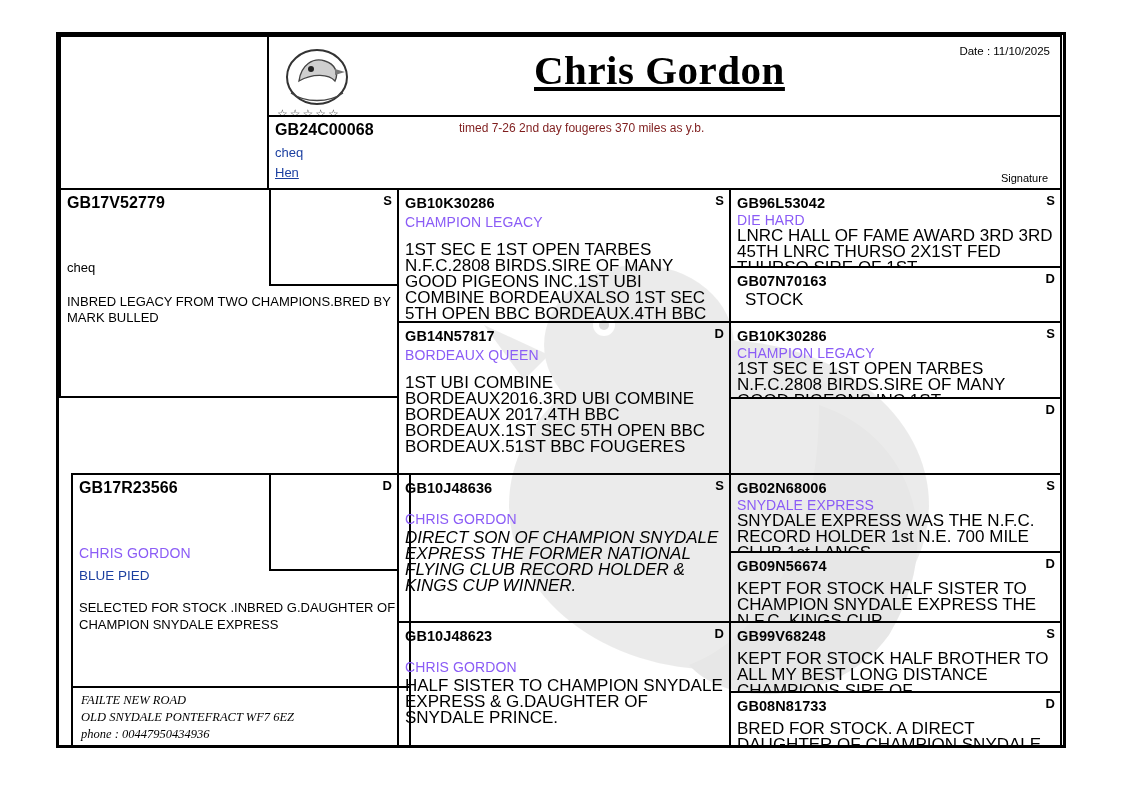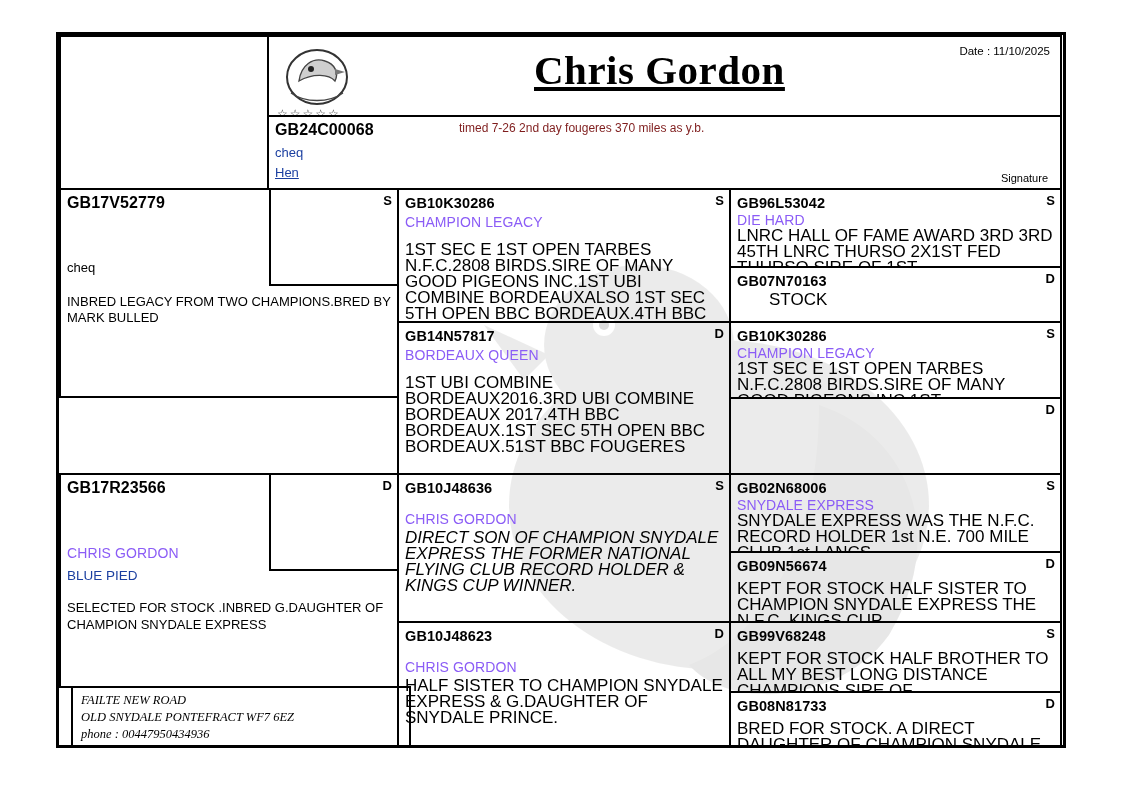--- a/index.html
+++ b/index.html
@@ -203,21 +203,21 @@
       <div style="padding:48px 6px 0 6px;">
         <div class="txt">cheq</div>
         <div class="txt" style="margin-top:17px;">INBRED LEGACY FROM TWO CHAMPIONS.BRED BY MARK BULLED</div>
       </div>
     </div>
 
     <div class="cell bk" style="left:210px; top:153px; width:130px; height:98px;">
       <span class="sexmark">S</span>
     </div>
 
-    <div class="cell bk" style="left:0px; top:438px; width:340px; height:215px;">
+    <div class="cell bk" style="left:12px; top:438px; width:340px; height:215px;">
       <div class="pad">
         <span class="ring big">GB17R23566</span>
       </div>
       <div style="padding:48px 6px 0 6px;">
         <div class="name-red">CHRIS GORDON</div>
         <div class="name-blue" style="margin-top:7px;">BLUE PIED</div>
         <div class="txt" style="margin-top:17px;">SELECTED FOR STOCK .INBRED G.DAUGHTER OF CHAMPION SNYDALE EXPRESS</div>
       </div>
     </div>
     <div class="cell bk" style="left:210px; top:438px; width:130px; height:98px;">
@@ -286,21 +286,21 @@
         <div class="name-red">DIE HARD</div>
         <div class="txt sm">LNRC HALL OF FAME AWARD 3RD 3RD 45TH LNRC THURSO 2X1ST FED THURSO SIRE OF 1ST</div>
       </div>
     </div>
 
     <div class="cell bk" style="left:670px; top:231px; width:333px; height:57px;">
       <span class="sexmark">D</span>
       <div class="pad">
         <span class="ring">GB07N70163</span>
       </div>
-      <div style="padding:2px 14px;margin-left:24px;">
+      <div style="padding:2px 14px;">
         <div class="txt sm">STOCK</div>
       </div>
     </div>
 
     <div class="cell bk" style="left:670px; top:286px; width:333px; height:78px;">
       <span class="sexmark">S</span>
       <div class="pad">
         <span class="ring">GB10K30286</span>
       </div>
       <div style="padding:0 6px;">

